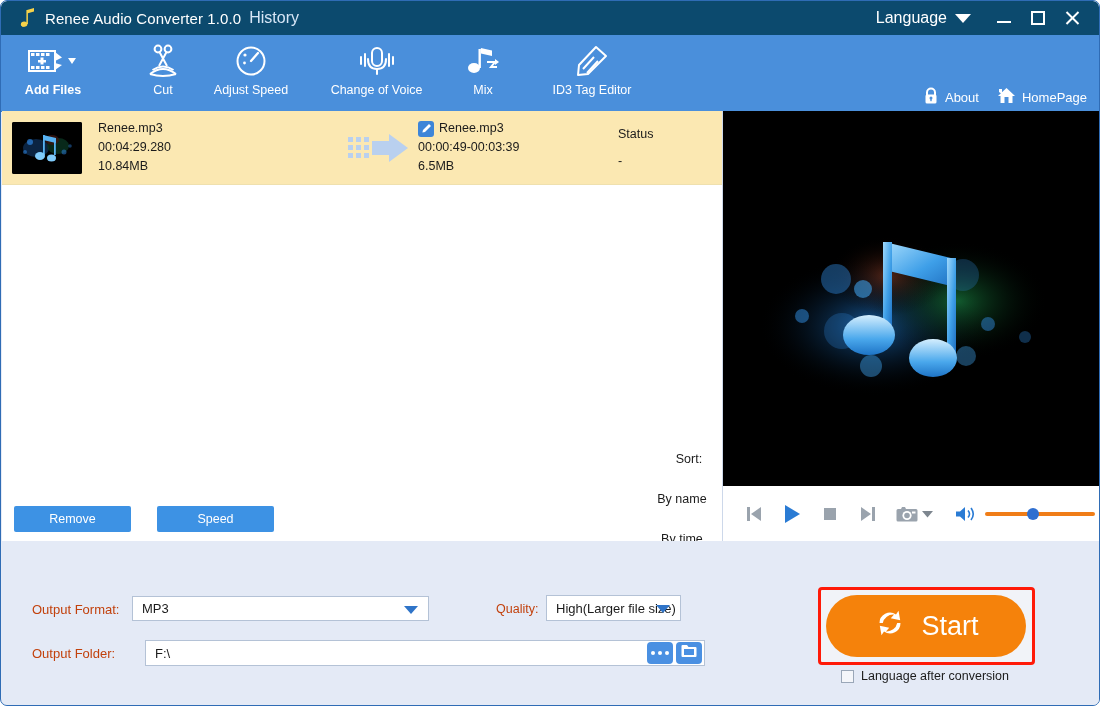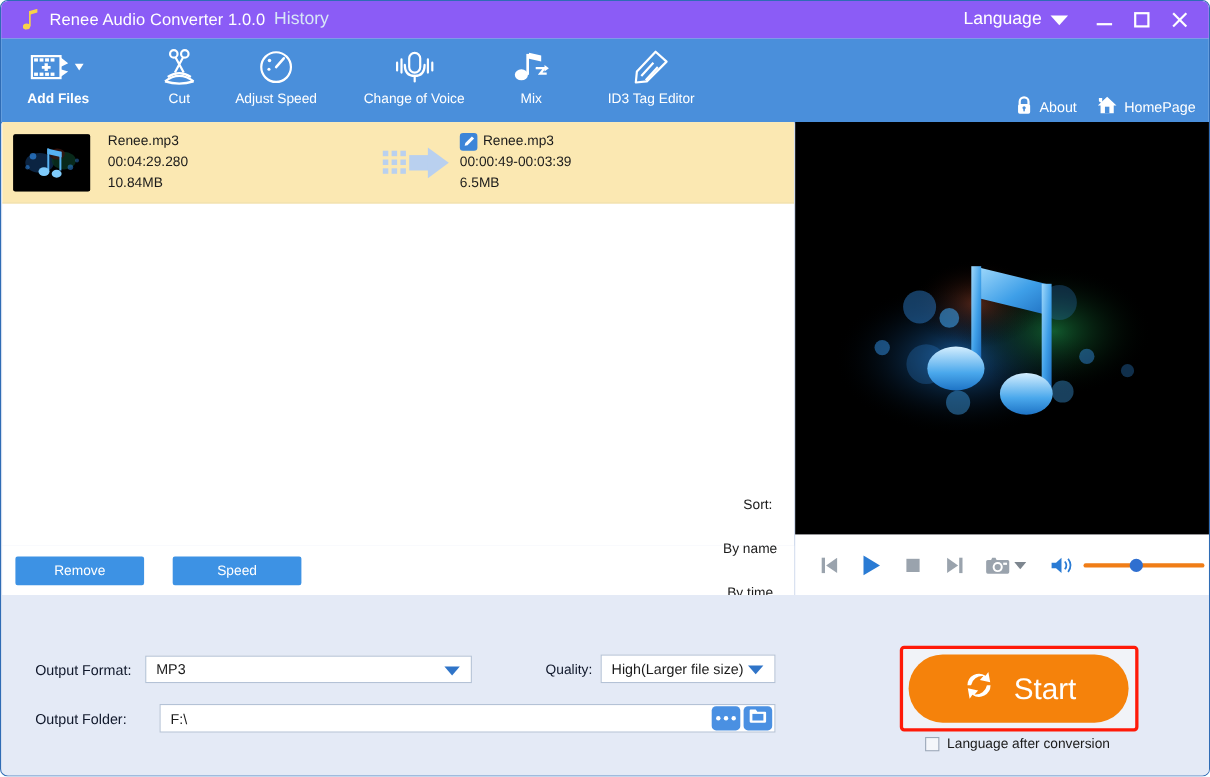--- a/index.html
+++ b/index.html
@@ -19,21 +19,21 @@
     border: 1px solid #2f6cb5;
     border-radius: 7px;
     background: #e6ebf6;
     overflow: hidden;
   }
 
   
   .titlebar {
     position: absolute; left: 0; top: 0;
     width: 1098px; height: 34px;
-    background: #8b5cf6;
+    background: #0c4a6e;
     border-radius: 6px 6px 0 0;
     display: flex; align-items: center;
   }
   .title-note {
     width: 26px; margin-left: 14px;
     display: flex; align-items: center; justify-content: center;
   }
   .title-text {
     color: #ffffff; font-size: 15px;
     letter-spacing: .1px;
@@ -206,21 +206,21 @@
   }
 
   
   .bottom {
     position: absolute; left: 1px; top: 540px;
     width: 1098px; height: 164px;
     background: #e4eaf6;
     border-radius: 0 0 6px 6px;
   }
   .field-label {
-    position: absolute; font-size: 13px; color: #0f172a;
+    position: absolute; font-size: 13px; color: #c2410c;
   }
   .combo {
     position: absolute; box-sizing: border-box;
     background: #ffffff; border: 1px solid #b4c2d6;
     display: flex; align-items: center;
     font-size: 13px; color: #1b1b1b;
     padding-left: 9px;
     cursor: default;
   }
   .combo .caret {
@@ -483,20 +483,24 @@
             <svg width="11" height="11" viewBox="0 0 11 11">
               <path d="M8 1 L10 3 L4 9 L1.4 9.6 L2 7 Z" fill="#ffffff"></path>
             </svg>
           </span>
           <span>Renee.mp3</span>
         </div>
         <div>00:00:49-00:03:39</div>
         <div>6.5MB</div>
       </div>
 
+      <div class="file-col-status">
+        <div class="status-head">Status</div>
+        <div>-</div>
+      </div>
     </div>
   </div>
 
   <div class="divider-v"></div>
 
   <div class="listbar">
     <button class="btn-blue" style="margin-left:12px;">Remove</button>
     <button class="btn-blue" style="margin-left:26px;">Speed</button>
     <div class="sort-area">
       <span class="sort-label">Sort:</span>
@@ -606,21 +610,21 @@
 
   <div class="bottom">
 
     <span class="field-label" style="left:30px; top:61px;">Output Format:</span>
     <div class="combo" style="left:130px; top:55px; width:297px; height:25px;">
       <span>MP3</span>
       <span class="caret"></span>
     </div>
 
     <span class="field-label" style="left:494px; top:61px; font-size:12.5px;">Quality:</span>
-    <div class="combo" style="left:544px; top:54px; width:159px; height:26px;">
+    <div class="combo" style="left:544px; top:54px; width:135px; height:26px;">
       <span>High(Larger file size)</span>
       <span class="caret"></span>
     </div>
 
     <span class="field-label" style="left:30px; top:105px;">Output Folder:</span>
     <div class="text-input" style="left:143px; top:99px; width:560px; height:26px;">
       <span>F:\</span>
     </div>
     <span class="mini-btn" style="left:645px; top:101px;">
       <span class="dots3">

